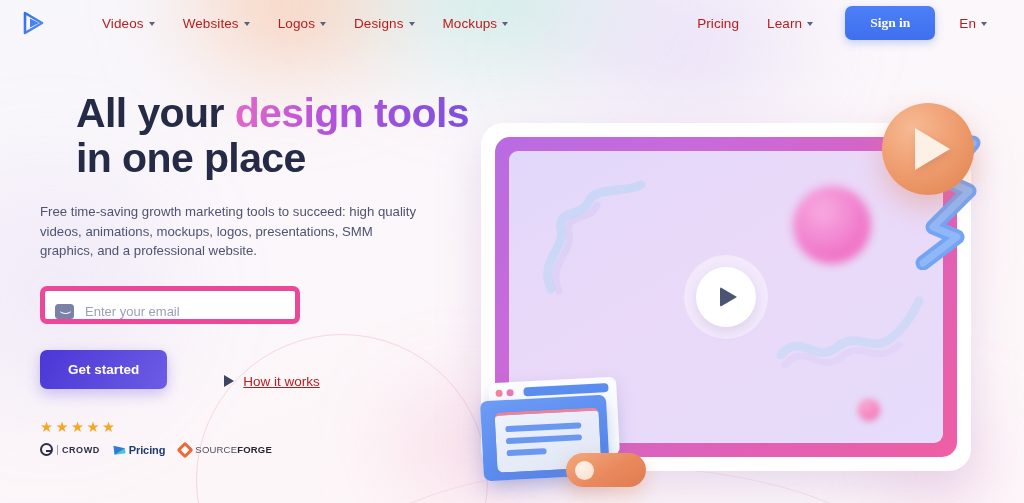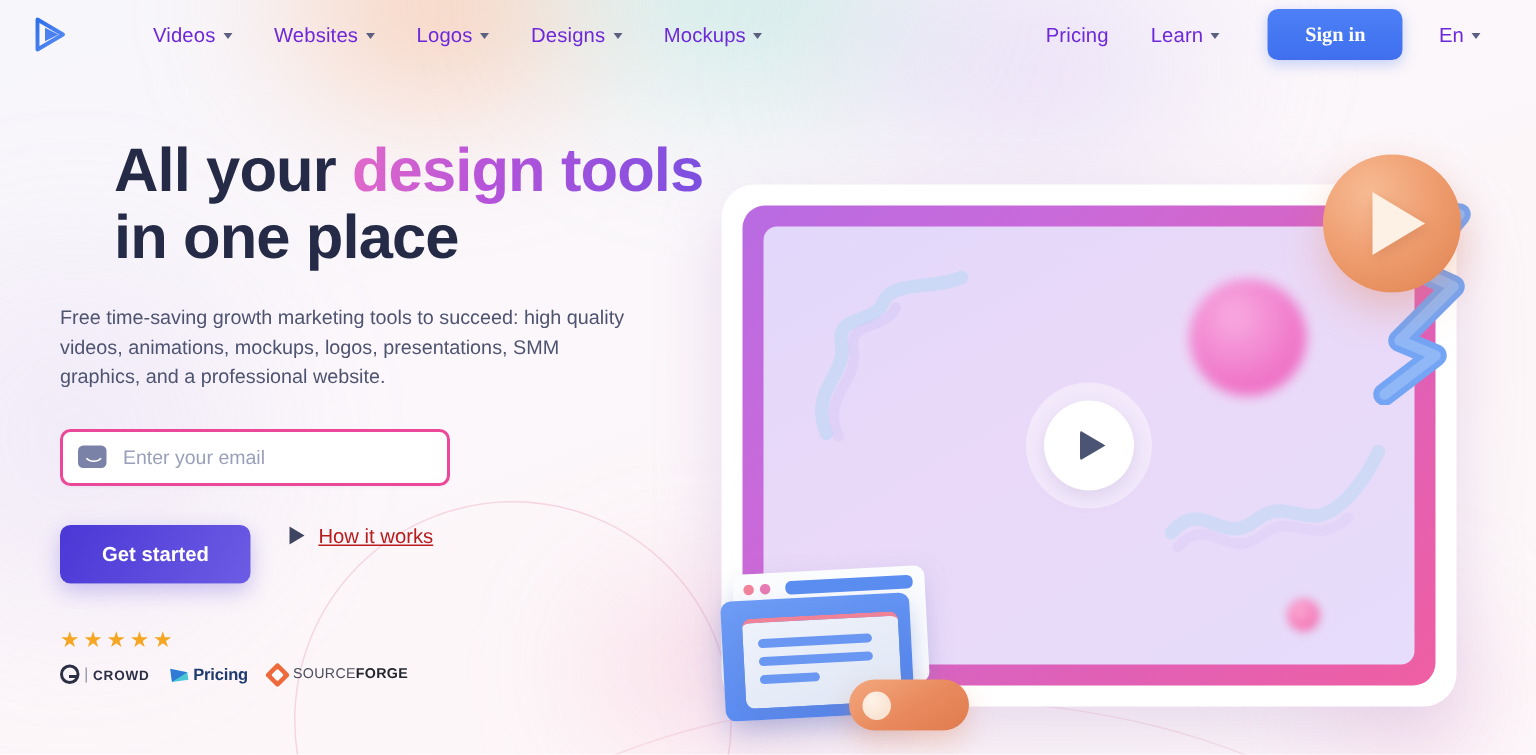--- a/index.html
+++ b/index.html
@@ -43,21 +43,21 @@
     position: relative; z-index: 5;
     height: 46px; display: flex; align-items: center;
     padding: 0 23px 0 18px;
   }
   .logo { width: 30px; height: 30px; display: flex; align-items: center;
           justify-content: center; flex: 0 0 auto; }
   .nav-main { display: flex; align-items: center; gap: 0; margin-left: 40px; }
   .nav-right { display: flex; align-items: center; margin-left: auto; gap: 0; }
   .nav-item {
     display: flex; align-items: center; gap: 5px;
-    font-size: 13.5px; color: #6d28d9; letter-spacing: .1px;
+    font-size: 13.5px; color: #b91c1c; letter-spacing: .1px;
     padding: 6px 14px; cursor: pointer; white-space: nowrap;
   }
   .caret {
     width: 0; height: 0; border-left: 3.6px solid transparent;
     border-right: 3.6px solid transparent; border-top: 4.4px solid #5b6080;
     margin-top: 2px;
   }
   .signin {
     background: linear-gradient(180deg,#4d80f7 0%, #3f6fee 100%);
     color: #fff; font-size: 13.5px; font-weight: bold;
@@ -79,42 +79,42 @@
     -webkit-text-fill-color: transparent; color: transparent;
   }
   .sub {
     margin-top: 21px; width: 388px;
     font-size: 13.2px; line-height: 19.5px; color: #4e5470;
   }
 
   .email-row { margin-top: 25px; }
   .email-box {
     width: 260px; height: 38px; background: #fff;
-    border: 2px solid #ec4899; border-radius: 7px;
-    display: flex; align-items: center; padding: 0 10px;
+    border: 5px solid #ec4899; border-radius: 7px;
+    display: flex; align-items: flex-end; padding: 0 10px;
     box-shadow: 0 1px 2px rgba(40,40,80,.03);
   }
   .env {
     width: 19px; height: 15px; border-radius: 3.5px;
     background: #7a82a8; position: relative; flex: 0 0 auto;
   }
   .env::after {
     content: ""; position: absolute; left: 3.2px; top: 3.4px;
     width: 12.6px; height: 6.4px;
     border: 1.7px solid #fff; border-top: none; border-left-color: transparent;
     border-right-color: transparent; border-radius: 0 0 8px 8px;
   }
   .email-input {
     border: none; outline: none; background: transparent;
     font-family: inherit; font-size: 13px; color: #3a3f5c;
     margin-left: 11px; width: 190px;
   }
   .email-input::placeholder { color: #9aa0bb; }
 
-  .cta-row { margin-top: 26px; display: flex; align-items: flex-start; }
+  .cta-row { margin-top: 26px; display: flex; align-items: flex-end; gap: 31px; }
   .get-started {
     background: linear-gradient(120deg,#4a37d6 0%, #6d5ce4 100%);
     color: #fff; font-size: 13.5px; font-weight: bold;
     border: none; border-radius: 7px; padding: 12px 28px;
     cursor: pointer; font-family: inherit;
     box-shadow: 0 5px 14px rgba(80,55,215,.28);
   }
   .how-it-works {
     display: flex; align-items: center; gap: 9px;
     margin-left: 26px; cursor: pointer;

